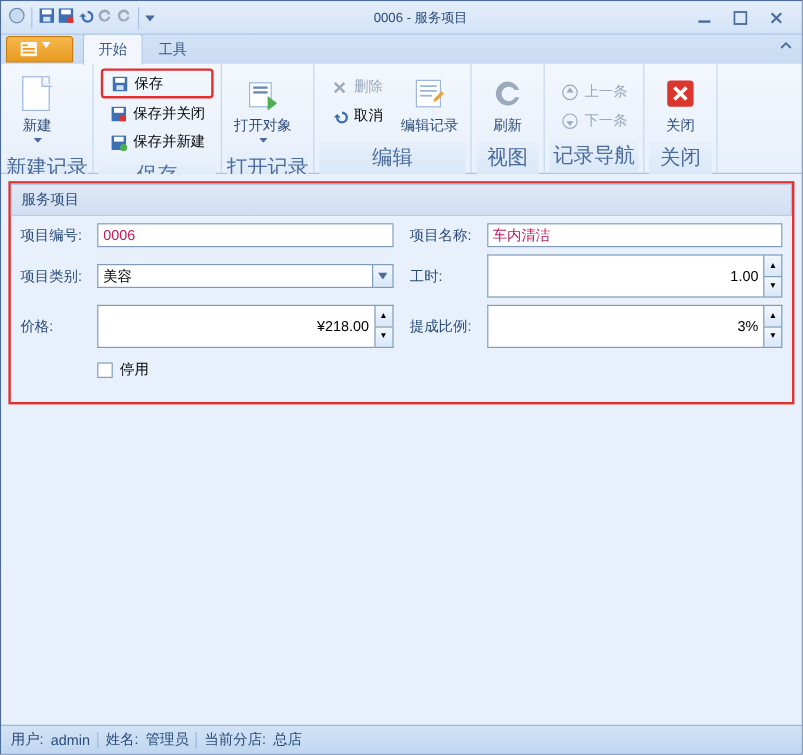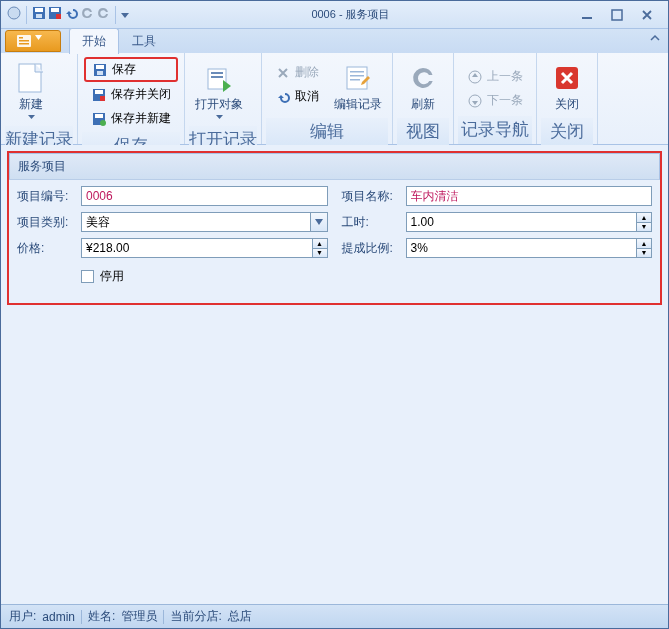--- a/index.html
+++ b/index.html
@@ -41,21 +41,21 @@
 .form-panel { border: 2px solid #e03030; background: #e8f0fb; }
 .panel-title { background: linear-gradient(#dfe9f7, #cfdff2); border: 1px solid #a9c3e6; border-bottom: 1px solid #b8cde8; padding: 4px 8px; color: #2b4b7a; }
 .form-body { padding: 6px 8px 18px 8px; display: grid; grid-template-columns: 1fr 1fr; column-gap: 14px; row-gap: 6px; }
 .field { display: flex; align-items: center; gap: 4px; }
 .field-label { width: 60px; color: #2b4b7a; text-align: left; }
 .field-input { flex: 1; height: 20px; border: 1px solid #7f9db9; background: #fff; padding: 0 4px; color: #be185d; }
 .combo { display: flex; flex: 1; justify-content: flex-end; }
 .combo input { flex: 1; height: 20px; border: 1px solid #7f9db9; border-right: none; padding: 0 4px; }
 .combo-btn { width: 18px; height: 20px; border: 1px solid #7f9db9; background: linear-gradient(#f3f7fd,#d9e7f8); display: flex; align-items: center; justify-content: center; cursor: pointer; }
 .spinner { display: flex; flex: 1; }
-.spinner input { flex: 1; height: 20px; border: 1px solid #7f9db9; border-right: none; padding: 0 4px; }
+.spinner input { flex: 1; height: 36px; border: 1px solid #7f9db9; border-right: none; padding: 0 4px; text-align: right; }
 .spinner-btns { width: 16px; display: flex; flex-direction: column; }
 .spinner-btns div { flex: 1; border: 1px solid #7f9db9; background: linear-gradient(#f3f7fd,#d9e7f8); display: flex; align-items: center; justify-content: center; cursor: pointer; font-size: 7px; line-height: 1; }
 .spinner-btns div:first-child { border-bottom: none; }
 .checkbox-row { grid-column: 1 / 2; display: flex; align-items: center; gap: 6px; padding-left: 64px; margin-top: 4px; }
 .checkbox { width: 13px; height: 13px; border: 1px solid #7f9db9; background: #fff; cursor: pointer; }
 
 
 .statusbar { height: 24px; background: linear-gradient(#d3e3f6, #c0d6f0); border-top: 1px solid #9bb7da; display: flex; align-items: center; padding: 0 8px; gap: 6px; color: #2b4b7a; }
 .status-sep { width: 1px; height: 14px; background: #9bb7da; }
 

